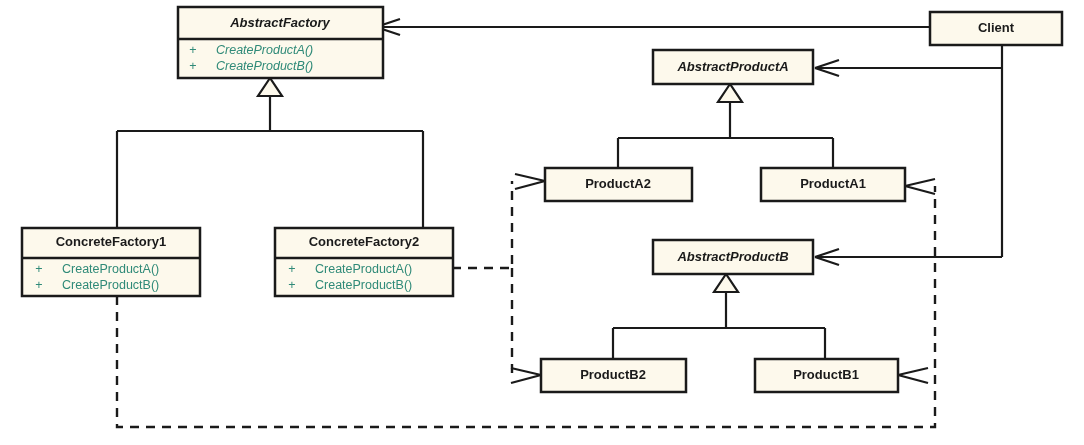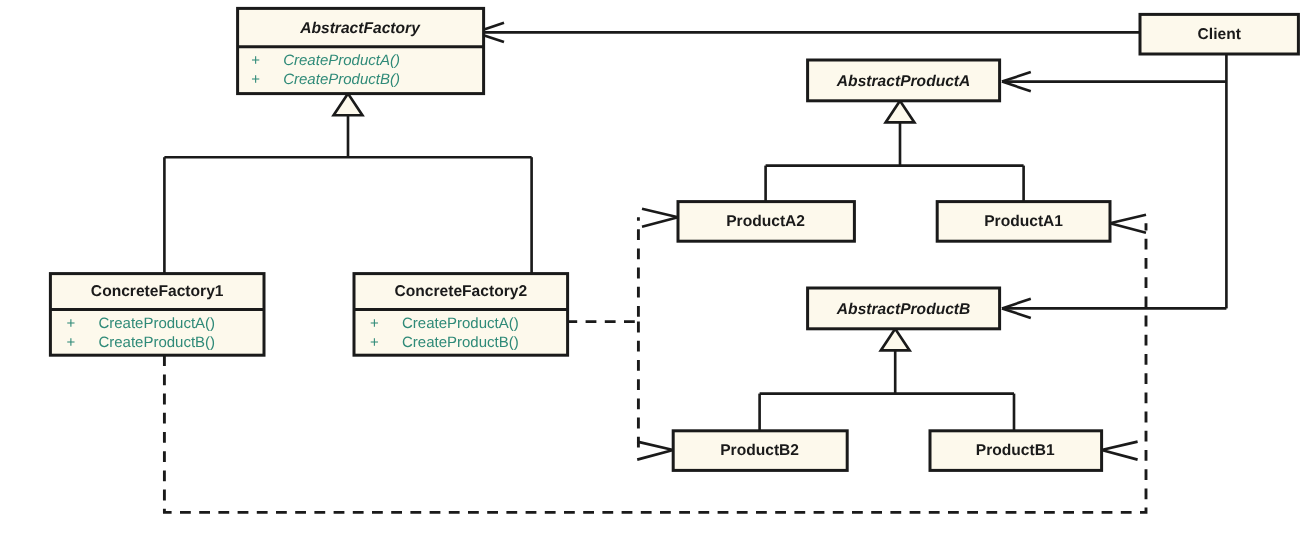--- a/index.html
+++ b/index.html
@@ -10,21 +10,20 @@
   body {
     width: 1084px;
     height: 445px;
     font-family: "Liberation Sans", sans-serif;
     overflow: hidden;
   }
   #diagram-root {
     position: relative;
     width: 856px;
     height: 445px;
-    padding-left: 20px;
   }
   svg#uml-canvas {
     display: block;
     width: 1084px;
     height: 445px;
   }
   .box-rect {
     fill: #fdf9ec;
     stroke: #1a1a1a;
     stroke-width: 2.5;

